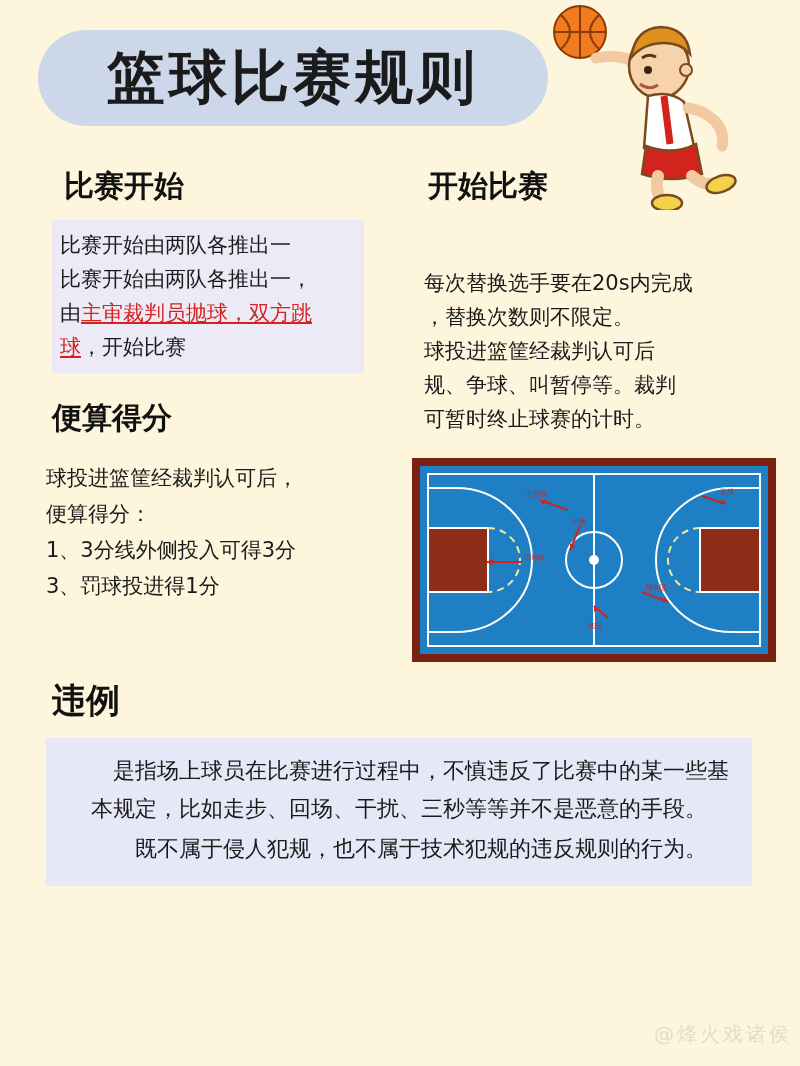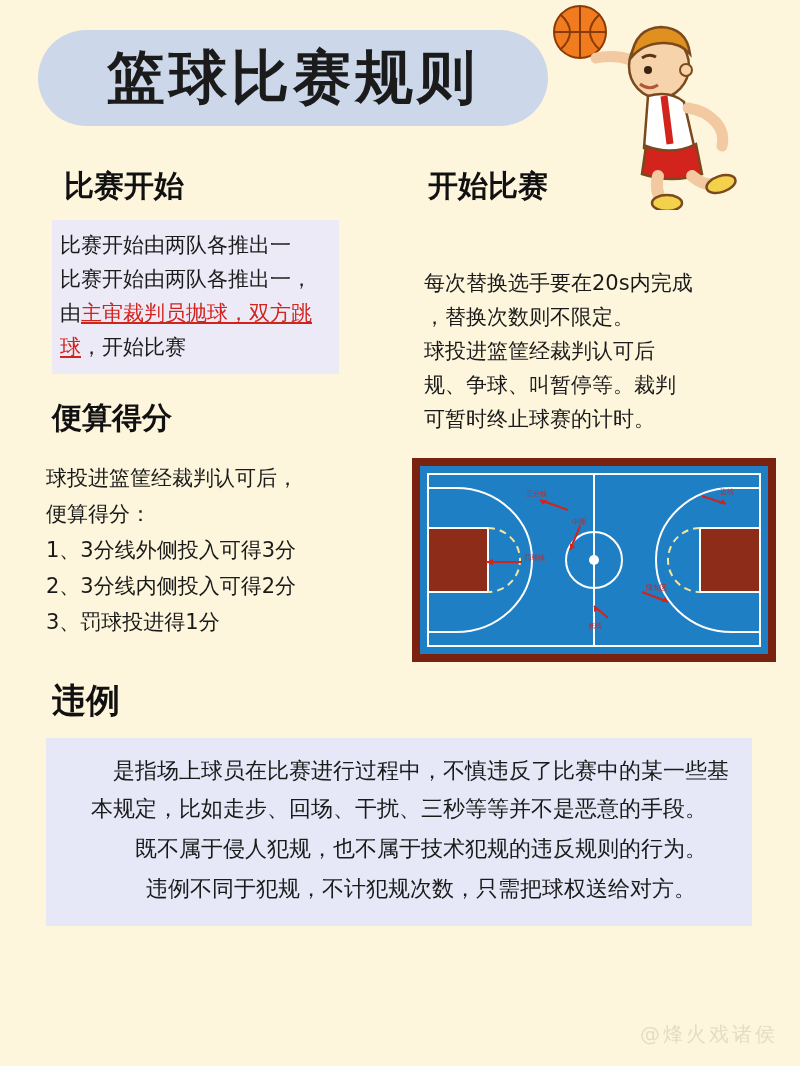--- a/index.html
+++ b/index.html
@@ -56,21 +56,21 @@
   
   .sec-start-title {
     position: absolute;
     left: 64px;
     top: 166px;
   }
   .sec-start-box {
     position: absolute;
     left: 52px;
     top: 220px;
-    width: 287px;
+    width: 312px;
     background: #eceaf7;
     padding: 8px 6px 10px 8px;
     box-sizing: border-box;
   }
   .body-txt {
     font-size: 21px;
     line-height: 34px;
     color: #1a1a1a;
     font-family: "DejaVu Sans", "Liberation Sans", sans-serif;
   }
@@ -157,21 +157,21 @@
     font-size: 22px;
     line-height: 38px;
     color: #1a1a1a;
     text-indent: 44px;
     font-family: "DejaVu Sans", "Liberation Sans", sans-serif;
   }
 
   
   .watermark {
     position: absolute;
-    right: 22px;
+    right: 8px;
     bottom: 18px;
     font-size: 20px;
     color: #e4ddc4;
     letter-spacing: 3px;
     font-family: "DejaVu Sans", "Liberation Sans", sans-serif;
   }
 </style>
 </head>
 <body>
 
@@ -218,21 +218,20 @@
   <div class="body-txt">比赛开始由两队各推出一，</div>
   <div class="body-txt"><span>由</span><span class="hl">主审裁判员抛球，双方跳</span></div>
   <div class="body-txt"><span class="hl">球</span><span>，开始比赛</span></div>
 </div>
 
 <div class="h2 sec-score-title">便算得分</div>
 <div class="sec-score-body">
   <div>球投进篮筐经裁判认可后，</div>
   <div>便算得分：</div>
   <div>1、3分线外侧投入可得3分</div>
-  <div>2、3分线内侧投入可得2分</div>
   <div>3、罚球投进得1分</div>
 </div>
 
 <div class="h2 sec-sub-title">开始比赛</div>
 <div class="sec-sub-body">
   <div>每次替换选手要在20s内完成</div>
   <div>，替换次数则不限定。</div>
   <div>球投进篮筐经裁判认可后</div>
   <div>规、争球、叫暂停等。裁判</div>
   <div>可暂时终止球赛的计时。</div>
@@ -279,16 +278,15 @@
       <text x="168" y="162" fill="#d3231d" font-size="7" font-family="DejaVu Sans, sans-serif">底线</text>
       <text x="300" y="28" fill="#d3231d" font-size="7" font-family="DejaVu Sans, sans-serif">边线</text>
     </svg>
   </div>
 </div>
 
 <div class="h2 sec-vio-title" style="font-size:34px;">违例</div>
 <div class="sec-vio-box">
   <p>是指场上球员在比赛进行过程中，不慎违反了比赛中的某一些基本规定，比如走步、回场、干扰、三秒等等并不是恶意的手段。</p>
   <p>既不属于侵人犯规，也不属于技术犯规的违反规则的行为。</p>
-  <p>违例不同于犯规，不计犯规次数，只需把球权送给对方。</p>
 </div>
 
 <div class="watermark">@烽火戏诸侯</div>
 
 </body></html>

